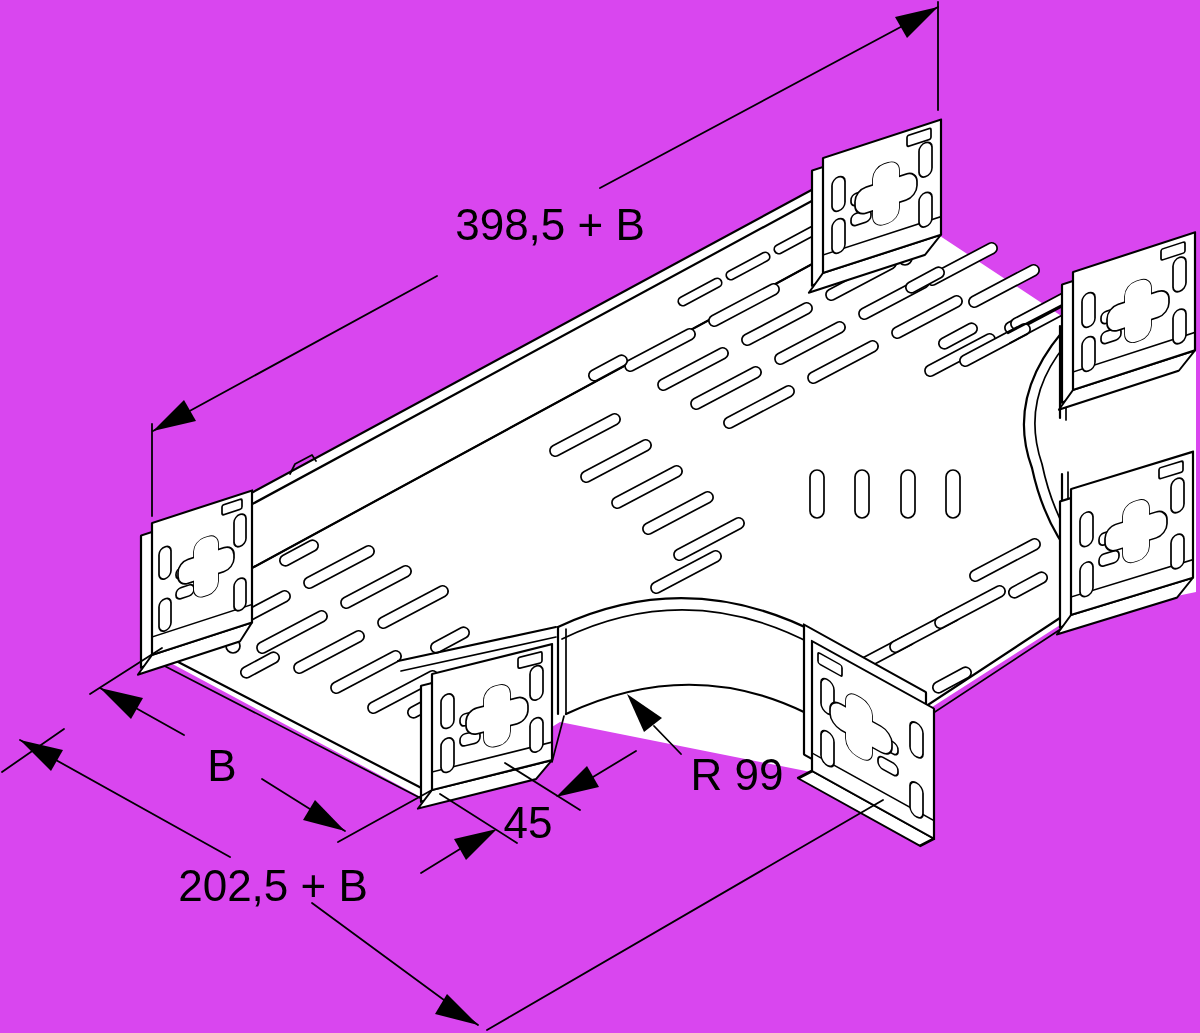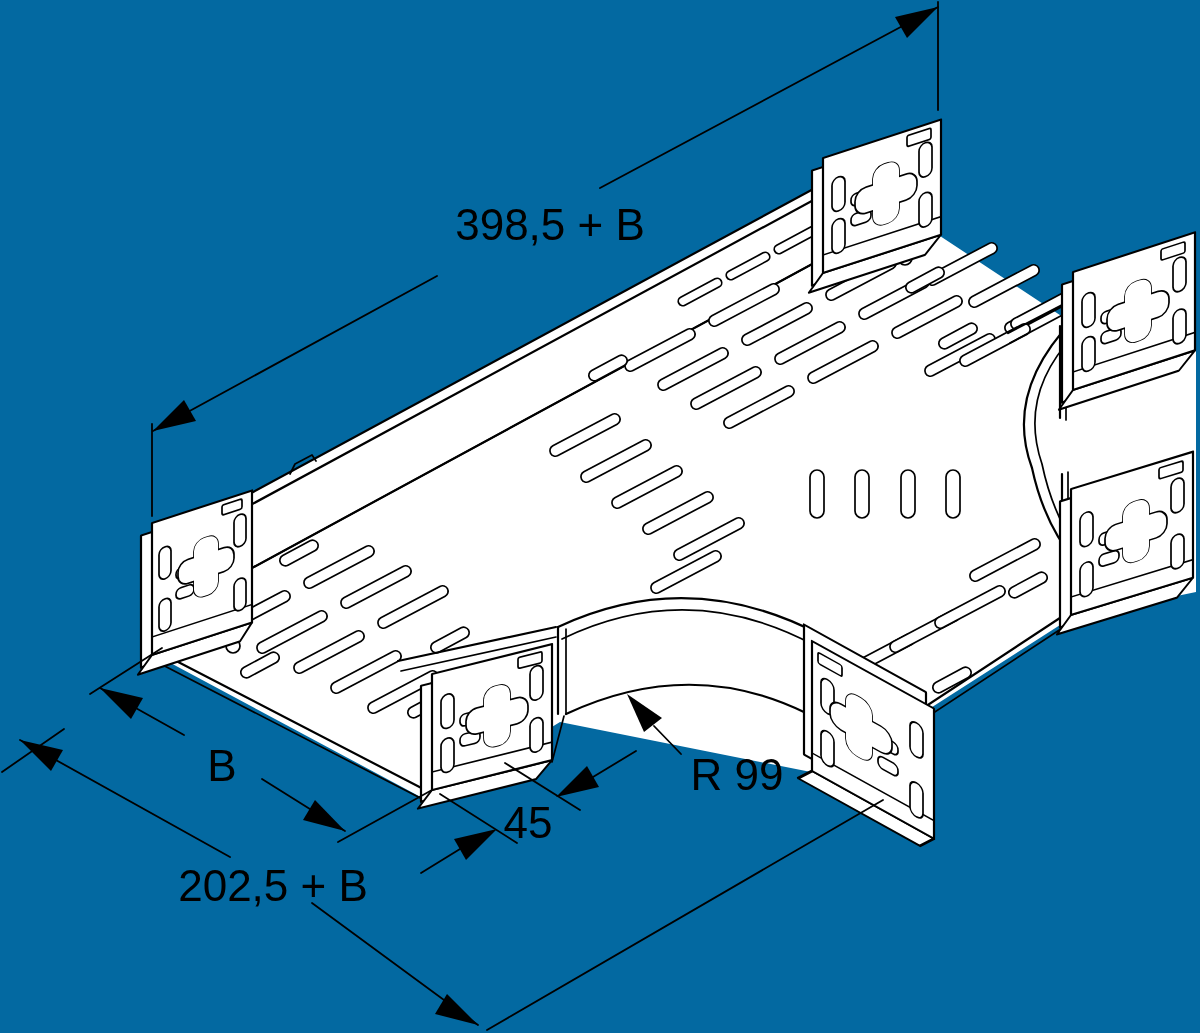--- a/index.html
+++ b/index.html
@@ -1,16 +1,16 @@
 <!DOCTYPE html>
 <html><head>
 <meta charset="utf-8">
 <style>
   html,body{margin:0;padding:0;background:#ffffff;}
-  .stage{position:relative;width:1200px;height:1033px;background:#0369a1;overflow:hidden;}
+  .stage{position:relative;width:1200px;height:1033px;background:#d946ef;overflow:hidden;}
   .ln{fill:none;stroke:#000;stroke-width:2.2;stroke-linecap:round;stroke-linejoin:round;}
   .thin{stroke-width:1.7;}
   .wfill{fill:#ffffff;stroke:#000;stroke-width:2.2;stroke-linejoin:round;}
   .slot{fill:#ffffff;stroke:#000;stroke-width:1.7;}
   .dim{fill:none;stroke:#000;stroke-width:1.8;stroke-linecap:round;}
   .arr{fill:#000;stroke:none;}
   .fillonly{fill:#ffffff;stroke:none;}
   .lbl{font-family:"Liberation Sans",sans-serif;font-size:44px;fill:#000;}
 </style>
 </head>

